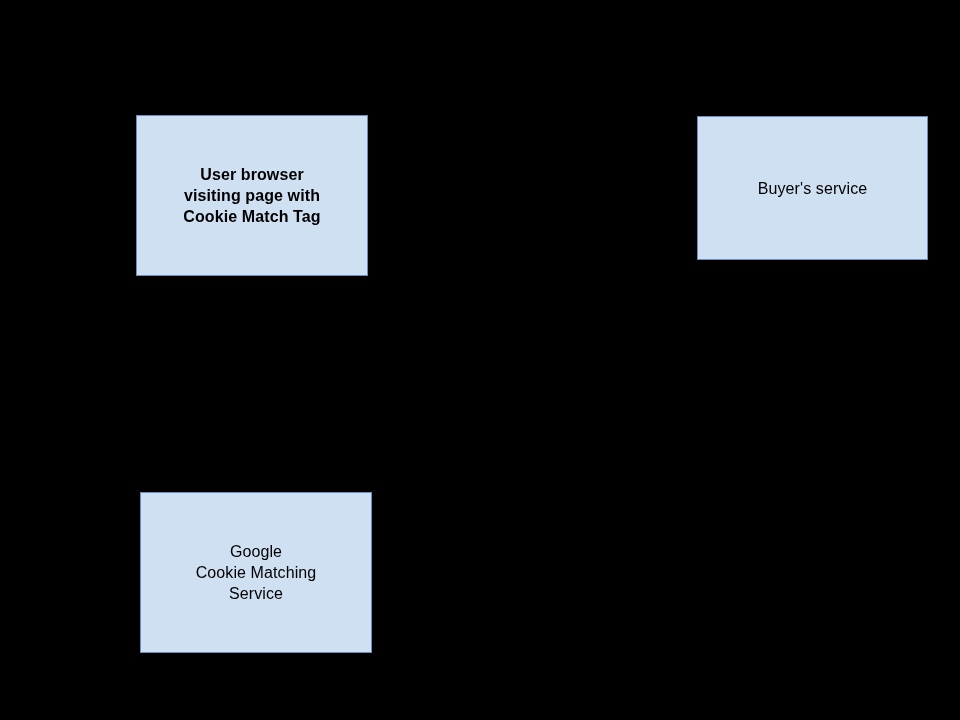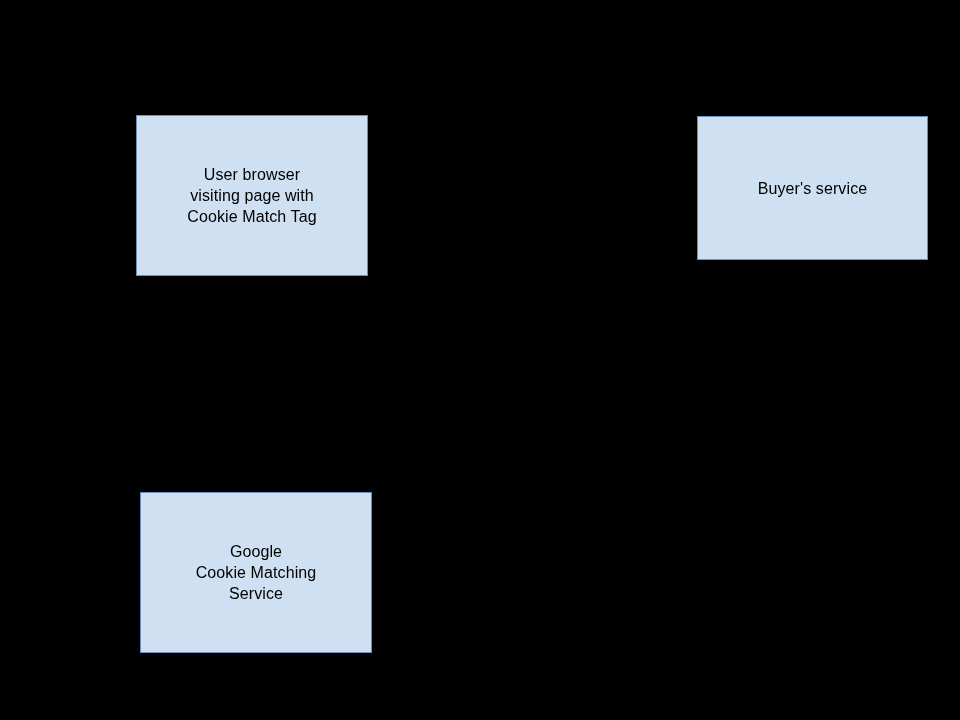--- a/index.html
+++ b/index.html
@@ -37,20 +37,21 @@
     letter-spacing: 0.1px;
     padding: 0 6px;
   }
 
   
   #node-user-browser {
     left: 136px;
     top: 115px;
     width: 232px;
     height: 161px;
+    font-weight: bold;
   }
 
   #node-buyers-service {
     left: 697px;
     top: 116px;
     width: 231px;
     height: 144px;
   }
 
   #node-google-cookie-matching {

